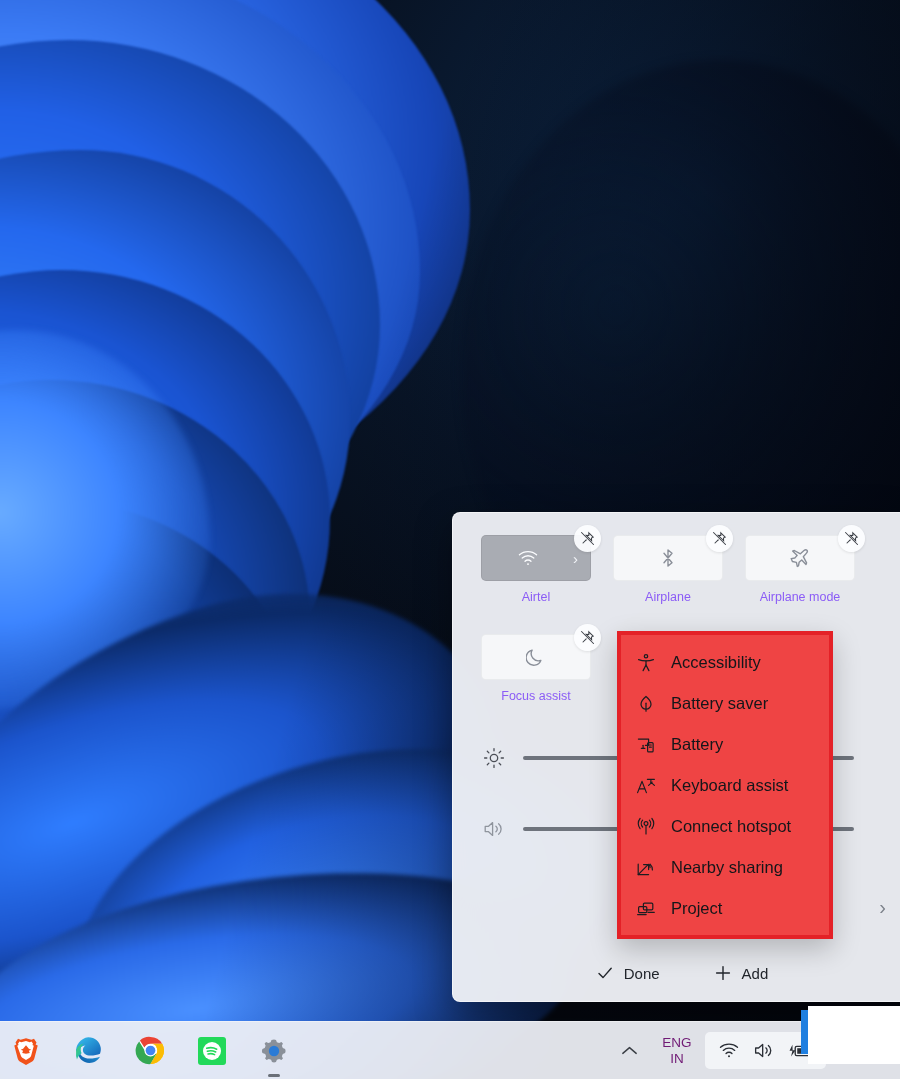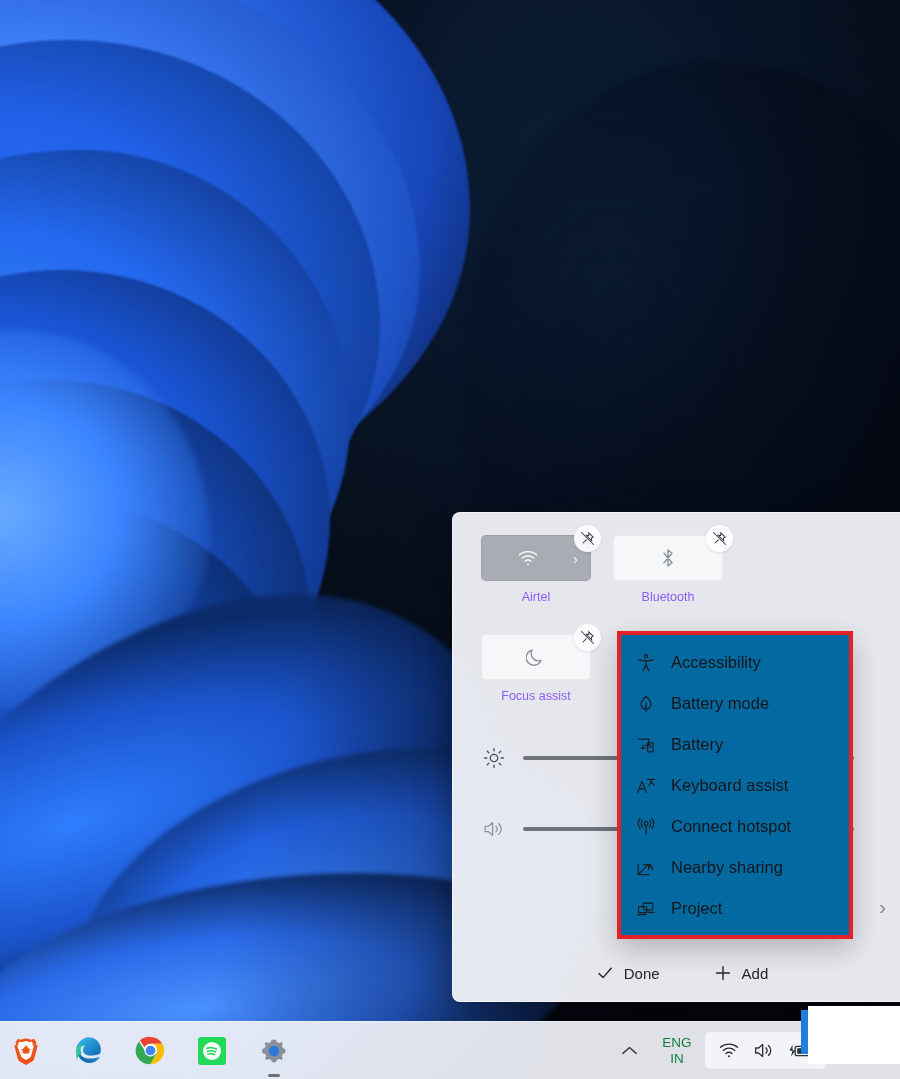--- a/index.html
+++ b/index.html
@@ -178,22 +178,22 @@
   .footer-btn{
     display:flex; align-items:center; gap:10px;
     font-size:15px; color:#22262c;
     padding:6px 10px; border-radius:4px;
   }
 
   
   #edit-flyout{
     position:absolute;
     left:617px; top:631px;
-    width:236px; height:308px;
-    background:#0369a1;
+    width:216px; height:308px;
+    background:#ef4444;
     border:4px solid #e42127;
     box-shadow:0 10px 26px rgba(0,0,0,0.22);
     overflow:hidden;
   }
   .flyout-inner{ padding:7px 0 7px 0; }
   .menu-item{
     display:flex; align-items:center;
     height:41px;
     padding-left:14px;
     gap:14px;
@@ -238,21 +238,21 @@
     display:flex; align-items:center; gap:0;
   }
   .tray-chevron{
     width:40px; height:100%;
     display:flex; align-items:center; justify-content:center;
     color:#3a3e45; font-size:15px;
   }
   .lang{
     width:56px;
     display:flex; flex-direction:column; align-items:center; justify-content:center;
-    font-size:13.5px; color:#15803d; line-height:1.18;
+    font-size:13.5px; color:#701a75; line-height:1.18;
   }
   .tray-cluster{
     display:flex; align-items:center; gap:13px;
     padding:9px 13px;
     background:rgba(250,251,253,0.72);
     border-radius:5px;
     color:#2b2f36;
   }
   .clock{
     width:74px;
@@ -326,23 +326,40 @@
           </svg>
         </span>
       </div>
       <div class="unpin">
         <svg width="15" height="15" viewBox="0 0 16 16" fill="none" stroke="currentColor" stroke-width="1.1" stroke-linecap="round">
           <path d="M9.4 1.9l4.7 4.7-1.9 1 .2 2.8-5.8-5.8 2.8.2z"></path>
           <path d="M6.6 9.4L3.2 12.8"></path>
           <path d="M1.6 1.6l12.8 12.8"></path>
         </svg>
       </div>
-      <div class="tile-label">Bluetooth</div>
-    </div>
-
+      <div class="tile-label">Airplane</div>
+    </div>
+
+    <div class="tile-wrap">
+      <div class="tile">
+        <span class="tile-ico">
+          <svg width="24" height="22" viewBox="0 0 24 22" fill="none" stroke="currentColor" stroke-width="1.4" stroke-linejoin="round" stroke-linecap="round">
+            <path d="M3.2 11.6l3.6-.6 2.4-2.6-4.6-4.3 1.7-.6 6.1 3.3 3.6-3.2c1-.9 2.3-1 2.9-.4s.5 1.9-.4 2.9l-3.2 3.6 3.3 6.1-.6 1.7-4.3-4.6-2.6 2.4-.6 3.6-1.2.5-.9-4-4-0.9z"></path>
+          </svg>
+        </span>
+      </div>
+      <div class="unpin">
+        <svg width="15" height="15" viewBox="0 0 16 16" fill="none" stroke="currentColor" stroke-width="1.1" stroke-linecap="round">
+          <path d="M9.4 1.9l4.7 4.7-1.9 1 .2 2.8-5.8-5.8 2.8.2z"></path>
+          <path d="M6.6 9.4L3.2 12.8"></path>
+          <path d="M1.6 1.6l12.8 12.8"></path>
+        </svg>
+      </div>
+      <div class="tile-label">Airplane mode</div>
+    </div>
   </div>
 
   <div class="tiles-row tiles-row-2">
     <div class="tile-wrap">
       <div class="tile">
         <span class="tile-ico">
           <svg width="20" height="22" viewBox="0 0 20 22" fill="none" stroke="currentColor" stroke-width="1.4" stroke-linejoin="round">
             <path d="M14.8 14.4A7.2 7.2 0 016.1 4.2a7.6 7.6 0 108.7 10.2z"></path>
           </svg>
         </span>
@@ -418,21 +435,21 @@
       <span class="menu-label">Accessibility</span>
     </div>
 
     <div class="menu-item">
       <span class="menu-ico">
         <svg width="20" height="20" viewBox="0 0 20 20" fill="none" stroke="currentColor" stroke-width="1.25" stroke-linecap="round" stroke-linejoin="round">
           <path d="M10 2.4c3.2 2.6 5 5.2 5 7.8a5 5 0 11-10 0c0-2.6 1.8-5.2 5-7.8z"></path>
           <path d="M10 9.2v8"></path>
         </svg>
       </span>
-      <span class="menu-label">Battery mode</span>
+      <span class="menu-label">Battery saver</span>
     </div>
 
     <div class="menu-item">
       <span class="menu-ico">
         <svg width="20" height="20" viewBox="0 0 20 20" fill="none" stroke="currentColor" stroke-width="1.2" stroke-linecap="round" stroke-linejoin="round">
           <path d="M2.4 4.1h10.2v6.2H9.4"></path>
           <path d="M5.3 13.3h3.6"></path>
           <path d="M7.1 10.3v3"></path>
           <rect x="11.6" y="7.6" width="5.5" height="9.3" rx="1"></rect>
           <path d="M13.4 10h1.9M13.4 12.2h1.9"></path>

